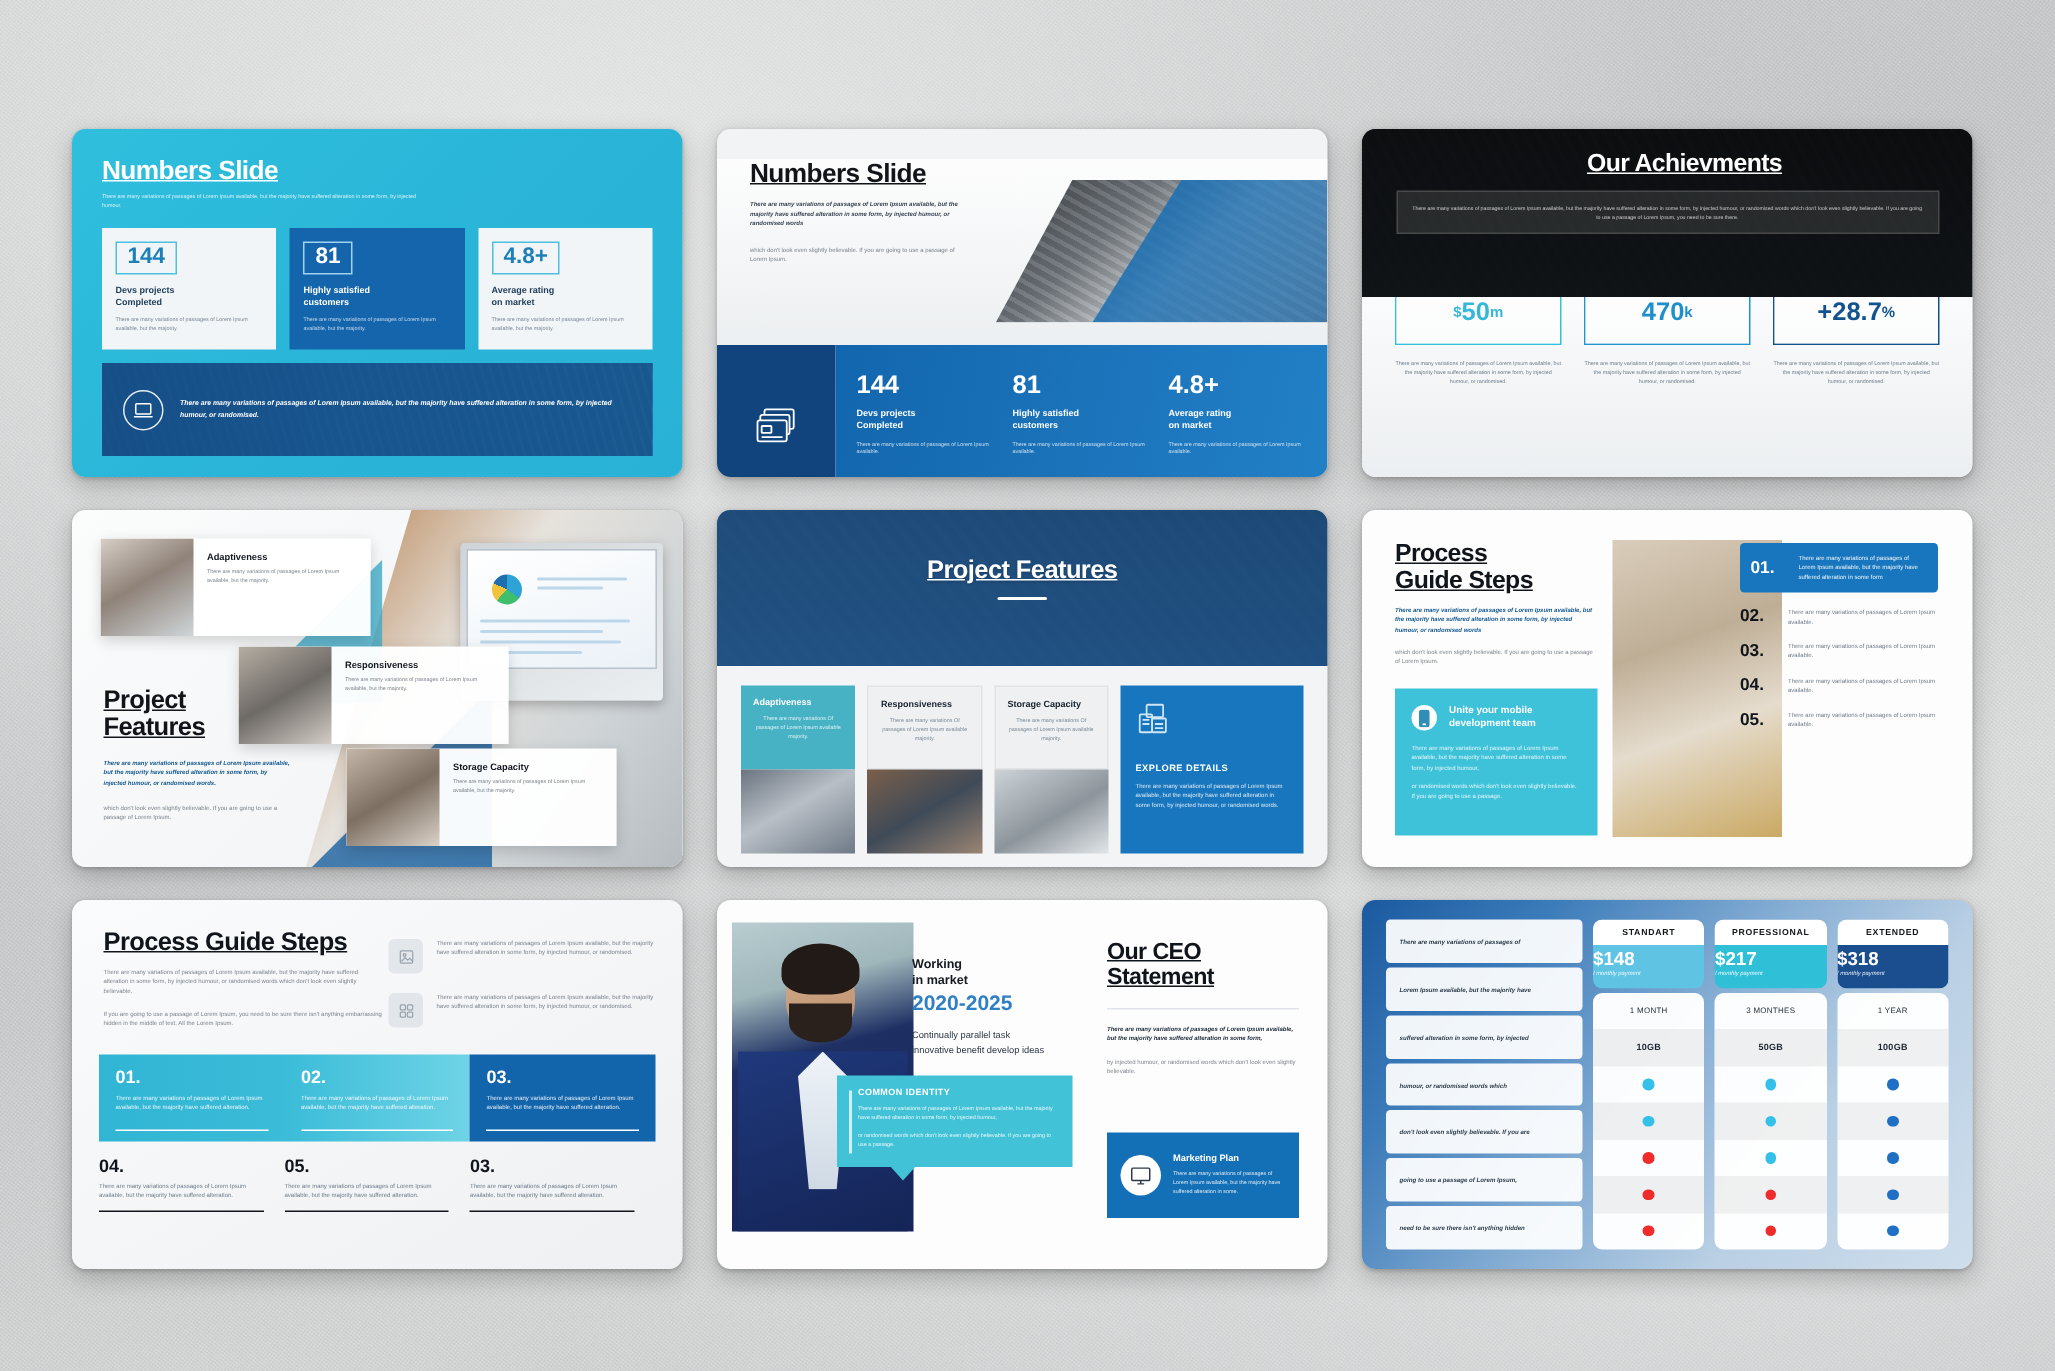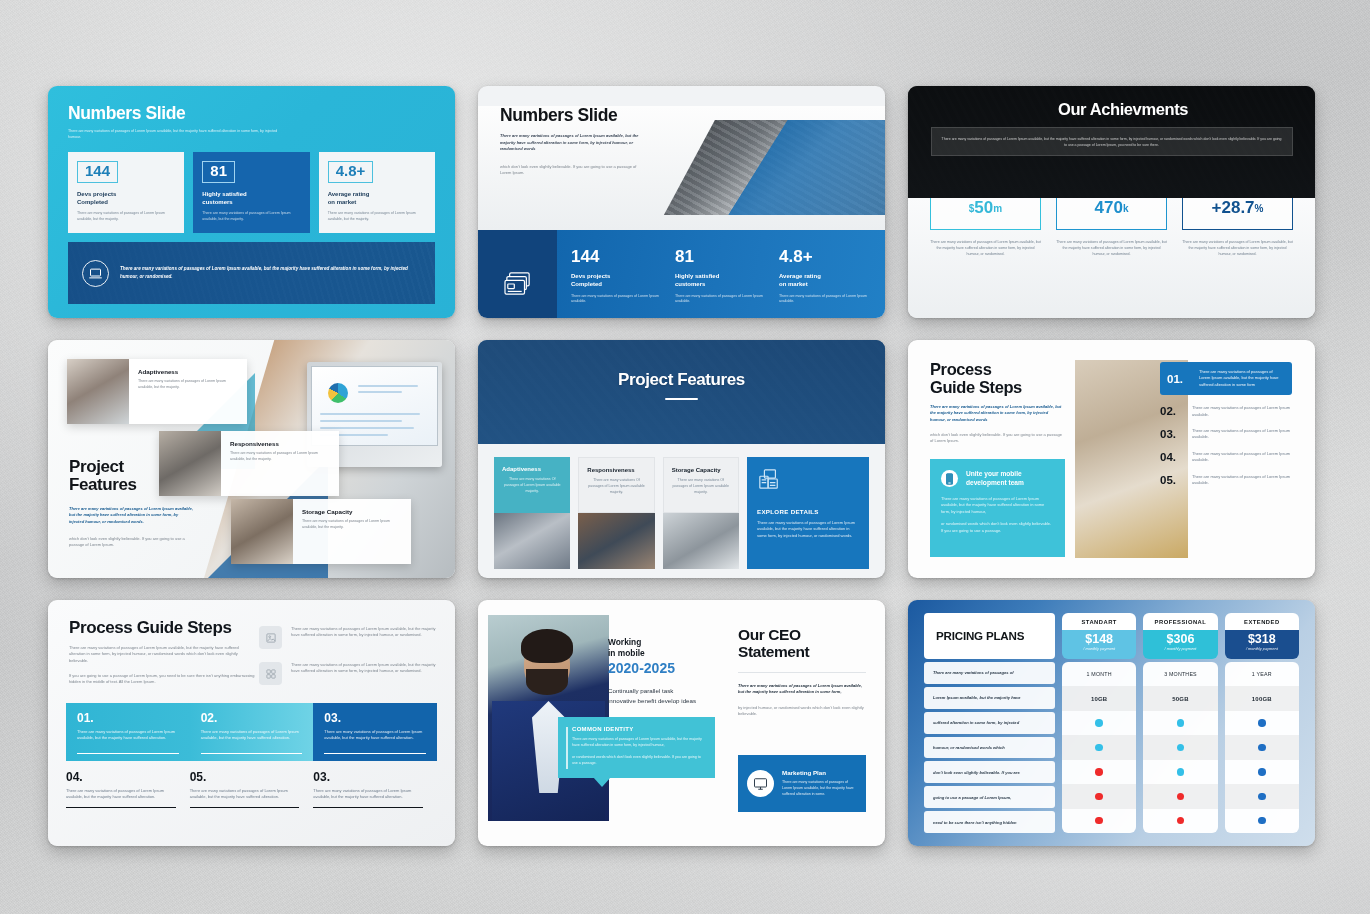--- a/index.html
+++ b/index.html
@@ -32,21 +32,21 @@
 
   .slide {
     position: relative;
     border-radius: 9px;
     overflow: hidden;
     box-shadow: 0 6px 16px rgba(0,0,0,0.22), 0 1px 3px rgba(0,0,0,0.18);
     background: #fff;
   }
 
   
-  .h1 { font-weight: 700; letter-spacing: -0.4px; line-height: 1.05; }
+  .h1 { font-weight: 700; letter-spacing: -0.4px; line-height: 1.05; text-decoration: underline; }
   .tiny { font-size: 3.6px; line-height: 1.65; }
   .tiny2 { font-size: 4px; line-height: 1.6; }
   .blurtxt { color: rgba(90,100,112,0.78); }
   .ital { font-style: italic; font-weight: 700; }
 
   
   .s1 { background: linear-gradient(135deg,#2fbfdd 0%,#2ab6d8 45%,#29b2d6 100%); }
   .s1 .title { color:#fff; font-size: 17.5px; margin: 18px 0 0 20px; }
   .s1 .sub { color: rgba(255,255,255,0.82); margin: 7px 0 0 20px; width: 210px; }
   .s1 .cards { display:flex; gap:9px; margin: 11px 0 0 20px; width: 367px; }
@@ -335,21 +335,21 @@
     height:46px; background:#fff; border-radius:4px; display:flex; align-items:center;
     padding-left:12px;
   }
   .s9 .lcol .head span { font-size:11.6px; font-weight:700; color:#111518; letter-spacing:-0.2px; }
   .s9 .lcol .frow {
     flex:1; background: rgba(255,255,255,0.93); border-radius:3px; display:flex; align-items:center;
     padding: 0 9px; font-size:4.1px; font-style:italic; font-weight:700; color:#2b3a49;
   }
   .s9 .pcol { flex:1; display:flex; flex-direction:column; }
   .s9 .pcol .phead {
-    border-radius:6px; overflow:hidden; margin-bottom:3px; text-align:center;
+    border-radius:6px; overflow:hidden; margin-bottom:3px; text-align:left;
   }
   .s9 .phead .nm { background:#fff; height:17px; display:flex; align-items:center; justify-content:center;
     font-size:5.8px; font-weight:700; color:#111518; letter-spacing:0.5px; }
   .s9 .phead .pr { height:29px; padding-top:3px; }
   .s9 .phead .pr .amt { color:#fff; font-size:12.5px; font-weight:700; line-height:1.05; }
   .s9 .phead .pr .per { color: rgba(255,255,255,0.9); font-size:3.9px; font-style:italic; }
   .s9 .p1 .pr { background:#5fc3e4; }
   .s9 .p2 .pr { background:#2fc0d8; }
   .s9 .p3 .pr { background:#1a4e8f; }
   .s9 .pbody {
@@ -692,21 +692,21 @@
   <div class="slide s8">
     <div class="portrait">
       <div class="suit"></div>
         <div class="shirt"></div>
       <div class="head"></div>
         <div class="beard"></div>
         <div class="hair"></div>
     </div>
     <div class="work">
       <div class="w1">Working</div>
-      <div class="w1">in mobile</div>
+      <div class="w1">in market</div>
       <div class="w2">2020-2025</div>
       <div class="w3" style="white-space:pre-line">Continually  parallel task
 innovative benefit develop ideas</div>
     </div>
     <div class="bubble">
       <span class="vline"></span>
       <h4>COMMON IDENTITY</h4>
       <div class="tiny">There are many variations of passages of Lorem Ipsum available, but the majority have suffered alteration in some form, by injected humour,</div>
       <div class="tiny">or randomised words which don't look even slightly believable. If you are going to use a passage.</div>
     </div>
@@ -727,23 +727,20 @@
       <div>
         <h4>Marketing Plan</h4>
         <div class="tiny">There are many variations of passages of Lorem Ipsum available, but the majority have suffered alteration in some.</div>
       </div>
     </div>
   </div>
 
   <div class="slide s9">
     <div class="tbl">
       <div class="lcol">
-        <div class="head">
-          <span class="h1">PRICING PLANS</span>
-        </div>
         <div class="frow">There are many variations of passages of</div>
         <div class="frow">Lorem Ipsum available, but the majority have</div>
         <div class="frow">suffered alteration in some form, by injected</div>
         <div class="frow">humour, or randomised words which</div>
         <div class="frow">don't look even slightly believable. If you are</div>
         <div class="frow">going to use a passage of Lorem Ipsum,</div>
         <div class="frow">need to be sure there isn't anything hidden</div>
       </div>
 
       <div class="pcol p1">
@@ -772,21 +769,21 @@
           <div class="r">
               <span class="dot rd"></span>
             </div>
         </div>
       </div>
 
       <div class="pcol p2">
         <div class="phead">
           <div class="nm">PROFESSIONAL</div>
           <div class="pr">
-            <div class="amt">$306</div>
+            <div class="amt">$217</div>
             <div class="per">/ monthly payment</div>
           </div>
         </div>
         <div class="pbody">
           <div class="r txt">3 MONTHES</div>
           <div class="r txt b alt">50GB</div>
           <div class="r">
               <span class="dot cy"></span>
             </div>
           <div class="r alt">

